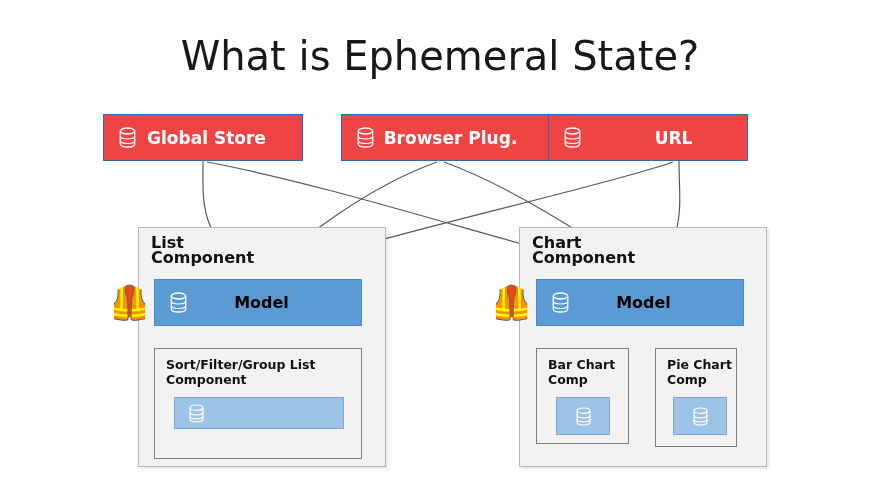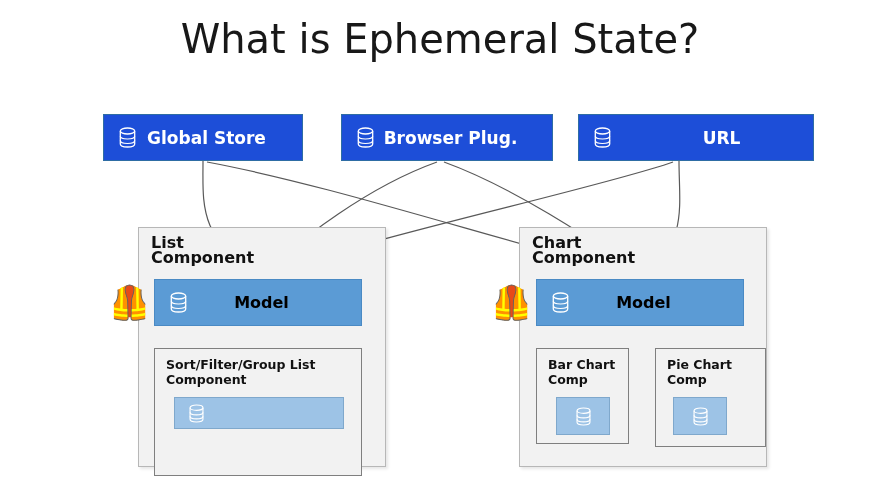--- a/index.html
+++ b/index.html
@@ -7,37 +7,37 @@
     width:880px;height:495px;
     background:#ffffff;
     font-family:"DejaVu Sans","Liberation Sans",sans-serif;
     overflow:hidden;
     position:relative;
   }
   #slide{position:absolute;left:0;top:0;width:880px;height:495px;}
 
   
   .title{
-    position:absolute;left:0;top:16px;width:880px;
+    position:absolute;left:0;top:33px;width:880px;
     text-align:center;
     font-size:40px;
     font-weight:400;
     color:#181818;
     letter-spacing:0px;
     font-family:"DejaVu Sans","Liberation Sans",sans-serif;
   }
 
   
   #arrows{position:absolute;left:0;top:0;width:880px;height:495px;pointer-events:none;}
 
   
   .srcbox{
     position:absolute;
     height:47px;
-    background:#1d4ed8;
+    background:#ef4444;
     border:1px solid #2e6da4;
     display:flex;align-items:center;
     box-sizing:border-box;
   }
   .srcbox .dbicon{
     margin-left:14px;
     flex:0 0 auto;
     display:flex;align-items:center;justify-content:center;
   }
   .srcbox .lbl{
@@ -173,21 +173,21 @@
       <svg width="19" height="21" viewBox="0 0 19 21">
         <ellipse cx="9.5" cy="4" rx="7.2" ry="3" fill="none" stroke="#ffffff" stroke-width="1.3"></ellipse>
         <path d="M2.3,4 V17 C2.3,18.7 5.5,20 9.5,20 C13.5,20 16.7,18.7 16.7,17 V4" fill="none" stroke="#ffffff" stroke-width="1.3"></path>
         <path d="M2.3,9 C2.3,10.7 5.5,12 9.5,12 C13.5,12 16.7,10.7 16.7,9" fill="none" stroke="#ffffff" stroke-width="1.2"></path>
         <path d="M2.3,13.5 C2.3,15.2 5.5,16.5 9.5,16.5 C13.5,16.5 16.7,15.2 16.7,13.5" fill="none" stroke="#ffffff" stroke-width="1.2"></path>
       </svg>
     </span>
     <span class="lbl">Browser Plug.</span>
   </div>
 
-  <div class="srcbox" style="left:578px;top:114px;width:236px;gap:44px;">
+  <div class="srcbox" style="left:548px;top:114px;width:200px;gap:44px;">
     <span class="dbicon">
       <svg width="19" height="21" viewBox="0 0 19 21">
         <ellipse cx="9.5" cy="4" rx="7.2" ry="3" fill="none" stroke="#ffffff" stroke-width="1.3"></ellipse>
         <path d="M2.3,4 V17 C2.3,18.7 5.5,20 9.5,20 C13.5,20 16.7,18.7 16.7,17 V4" fill="none" stroke="#ffffff" stroke-width="1.3"></path>
         <path d="M2.3,9 C2.3,10.7 5.5,12 9.5,12 C13.5,12 16.7,10.7 16.7,9" fill="none" stroke="#ffffff" stroke-width="1.2"></path>
         <path d="M2.3,13.5 C2.3,15.2 5.5,16.5 9.5,16.5 C13.5,16.5 16.7,15.2 16.7,13.5" fill="none" stroke="#ffffff" stroke-width="1.2"></path>
       </svg>
     </span>
     <span class="lbl">URL</span>
   </div>
@@ -204,21 +204,21 @@
         <path d="M2.3,4 V17 C2.3,18.7 5.5,20 9.5,20 C13.5,20 16.7,18.7 16.7,17 V4" fill="none" stroke="#ffffff" stroke-width="1.3"></path>
         <path d="M2.3,9 C2.3,10.7 5.5,12 9.5,12 C13.5,12 16.7,10.7 16.7,9" fill="none" stroke="#ffffff" stroke-width="1.2"></path>
         <path d="M2.3,13.5 C2.3,15.2 5.5,16.5 9.5,16.5 C13.5,16.5 16.7,15.2 16.7,13.5" fill="none" stroke="#ffffff" stroke-width="1.2"></path>
       </svg>
     </span>
     <span class="lbl">Model</span>
   </div>
 
   <div class="hardhat" style="left:108px;top:281px;">🦺</div>
 
-  <div class="childbox" style="left:154px;top:348px;width:208px;height:128px;">
+  <div class="childbox" style="left:154px;top:348px;width:208px;height:111px;">
     <div class="ctitle">Sort/Filter/Group List
 Component</div>
     <div class="lightbox" style="left:19px;top:48px;width:170px;height:32px;">
       <span class="dbicon">
         <svg width="17" height="19" viewBox="0 0 19 21">
           <ellipse cx="9.5" cy="4" rx="7.2" ry="3" fill="none" stroke="#ffffff" stroke-width="1.3"></ellipse>
           <path d="M2.3,4 V17 C2.3,18.7 5.5,20 9.5,20 C13.5,20 16.7,18.7 16.7,17 V4" fill="none" stroke="#ffffff" stroke-width="1.3"></path>
           <path d="M2.3,9 C2.3,10.7 5.5,12 9.5,12 C13.5,12 16.7,10.7 16.7,9" fill="none" stroke="#ffffff" stroke-width="1.2"></path>
           <path d="M2.3,13.5 C2.3,15.2 5.5,16.5 9.5,16.5 C13.5,16.5 16.7,15.2 16.7,13.5" fill="none" stroke="#ffffff" stroke-width="1.2"></path>
         </svg>
@@ -253,21 +253,21 @@
         <svg width="17" height="19" viewBox="0 0 19 21">
           <ellipse cx="9.5" cy="4" rx="7.2" ry="3" fill="none" stroke="#ffffff" stroke-width="1.3"></ellipse>
           <path d="M2.3,4 V17 C2.3,18.7 5.5,20 9.5,20 C13.5,20 16.7,18.7 16.7,17 V4" fill="none" stroke="#ffffff" stroke-width="1.3"></path>
           <path d="M2.3,9 C2.3,10.7 5.5,12 9.5,12 C13.5,12 16.7,10.7 16.7,9" fill="none" stroke="#ffffff" stroke-width="1.2"></path>
           <path d="M2.3,13.5 C2.3,15.2 5.5,16.5 9.5,16.5 C13.5,16.5 16.7,15.2 16.7,13.5" fill="none" stroke="#ffffff" stroke-width="1.2"></path>
         </svg>
       </span>
     </div>
   </div>
 
-  <div class="childbox" style="left:655px;top:348px;width:111px;height:99px;">
+  <div class="childbox" style="left:655px;top:348px;width:82px;height:99px;">
     <div class="ctitle">Pie Chart
 Comp</div>
     <div class="lightbox centered" style="left:17px;top:48px;width:54px;height:38px;">
       <span class="dbicon">
         <svg width="17" height="19" viewBox="0 0 19 21">
           <ellipse cx="9.5" cy="4" rx="7.2" ry="3" fill="none" stroke="#ffffff" stroke-width="1.3"></ellipse>
           <path d="M2.3,4 V17 C2.3,18.7 5.5,20 9.5,20 C13.5,20 16.7,18.7 16.7,17 V4" fill="none" stroke="#ffffff" stroke-width="1.3"></path>
           <path d="M2.3,9 C2.3,10.7 5.5,12 9.5,12 C13.5,12 16.7,10.7 16.7,9" fill="none" stroke="#ffffff" stroke-width="1.2"></path>
           <path d="M2.3,13.5 C2.3,15.2 5.5,16.5 9.5,16.5 C13.5,16.5 16.7,15.2 16.7,13.5" fill="none" stroke="#ffffff" stroke-width="1.2"></path>
         </svg>

